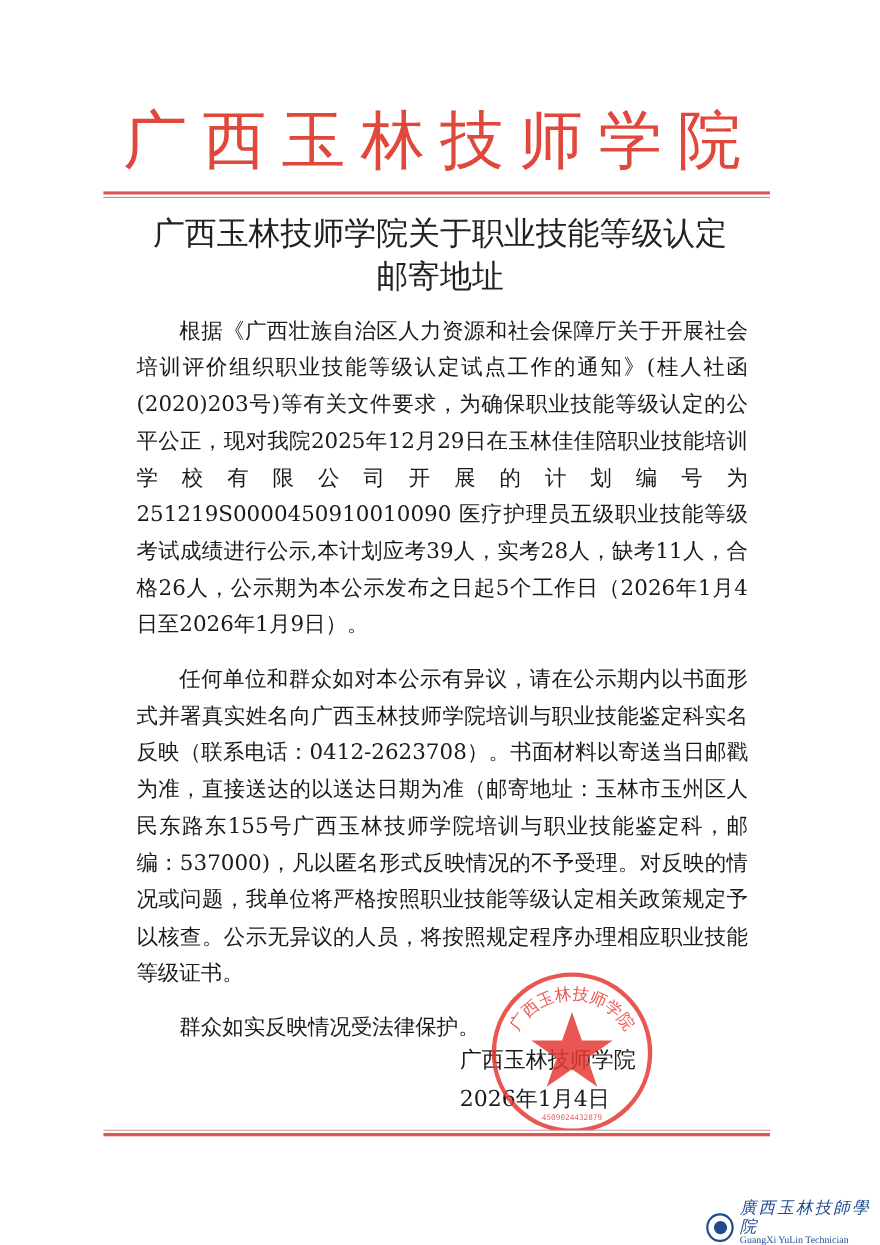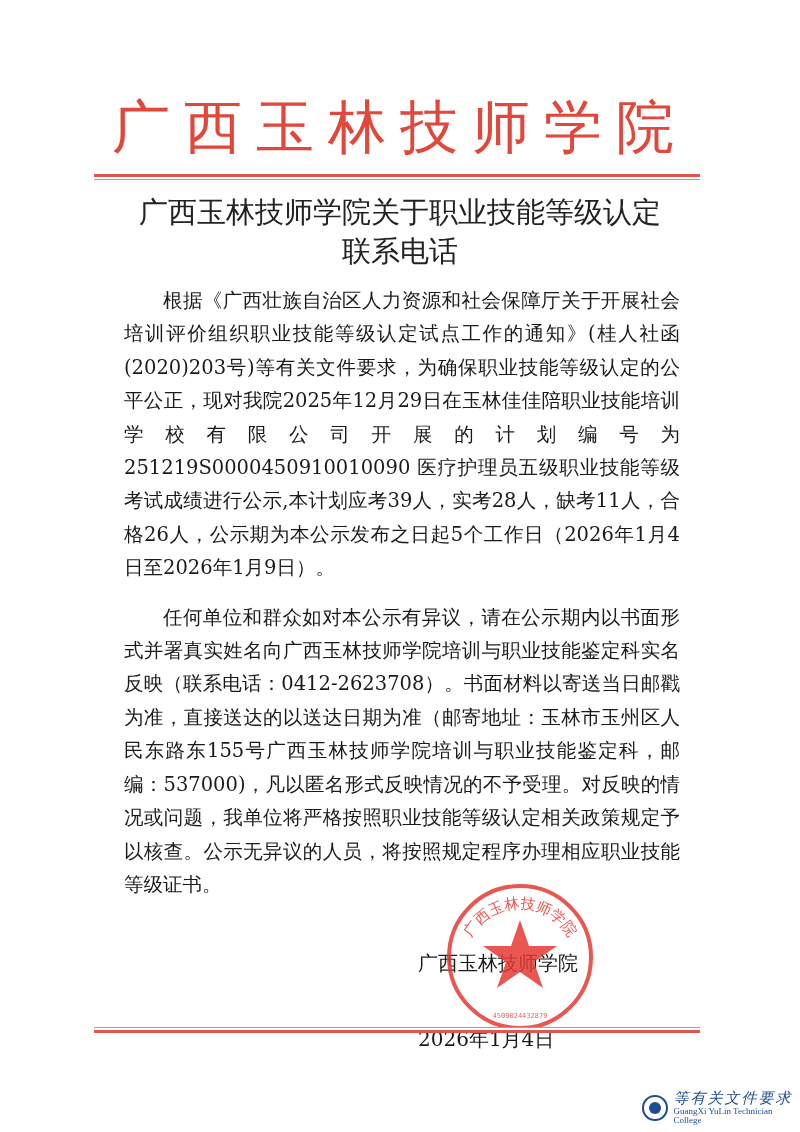--- a/index.html
+++ b/index.html
@@ -39,29 +39,30 @@
 
 <div class="masthead">广西玉林技师学院</div>
 
 <div class="rule rule-top">
   <div class="thick"></div>
     <div class="gap"></div>
     <div class="thin"></div>
 </div>
 
 <div class="title title1">广西玉林技师学院关于职业技能等级认定</div>
-<div class="title title2">联系电话</div>
+<div class="title title2">邮寄地址</div>
 
 <div class="body">
   <p class="indent">根据《广西壮族自治区人力资源和社会保障厅关于开展社会培训评价组织职业技能等级认定试点工作的通知》(桂人社函(2020)203号)等有关文件要求，为确保职业技能等级认定的公平公正，现对我院2025年12月29日在玉林佳佳陪职业技能培训学校有限公司开展的计划编号为251219S0000450910010090 医疗护理员五级职业技能等级考试成绩进行公示,本计划应考39人，实考28人，缺考11人，合格26人，公示期为本公示发布之日起5个工作日（2026年1月4日至2026年1月9日）。</p>
   <p class="indent">任何单位和群众如对本公示有异议，请在公示期内以书面形式并署真实姓名向广西玉林技师学院培训与职业技能鉴定科实名反映（联系电话：0412-2623708）。书面材料以寄送当日邮戳为准，直接送达的以送达日期为准（邮寄地址：玉林市玉州区人民东路东155号广西玉林技师学院培训与职业技能鉴定科，邮编：537000)，凡以匿名形式反映情况的不予受理。对反映的情况或问题，我单位将严格按照职业技能等级认定相关政策规定予以核查。公示无异议的人员，将按照规定程序办理相应职业技能等级证书。</p>
+  <p class="indent">群众如实反映情况受法律保护。</p>
 </div>
 
 <div class="sign" style="left:418px; top:950px;">广西玉林技师学院</div>
-<div class="sign" style="left:418px; top:985px;margin-top:41px;">2026年1月4日</div>
+<div class="sign" style="left:418px; top:985px;">2026年1月4日</div>
 
 <svg class="seal" viewBox="0 0 150 150">
   <circle cx="75" cy="75" r="71" fill="none" stroke="#e53935" stroke-width="4" opacity="0.85"></circle>
   <polygon points="75,38 84,64 112,64 89,80 98,106 75,90 52,106 61,80 38,64 66,64" fill="#e53935" opacity="0.85"></polygon>
   <defs>
     <path id="sealArc" d="M 28,110 A 55 55 0 1 1 122,110"></path>
   </defs>
   <text font-size="15" fill="#e53935" opacity="0.85" font-family="DejaVu Serif, serif">
     <textPath href="#sealArc" startOffset="50%" text-anchor="middle">广西玉林技师学院</textPath>
   </text>
@@ -70,16 +71,16 @@
 
 <div class="rule rule-bottom">
   <div class="thin"></div>
     <div class="gap"></div>
     <div class="thick"></div>
 </div>
 
 <div class="footer-logo">
   <div class="emblem"></div>
   <div class="texts">
-    <span class="cn">等有关文件要求</span>
+    <span class="cn">廣西玉林技師學院</span>
     <span class="en">GuangXi YuLin Technician College</span>
   </div>
 </div>
 
 </body></html>

